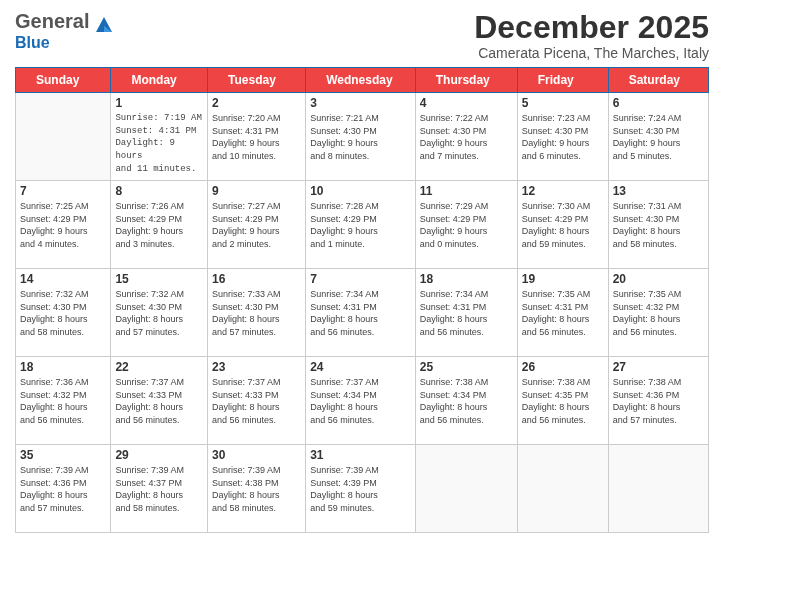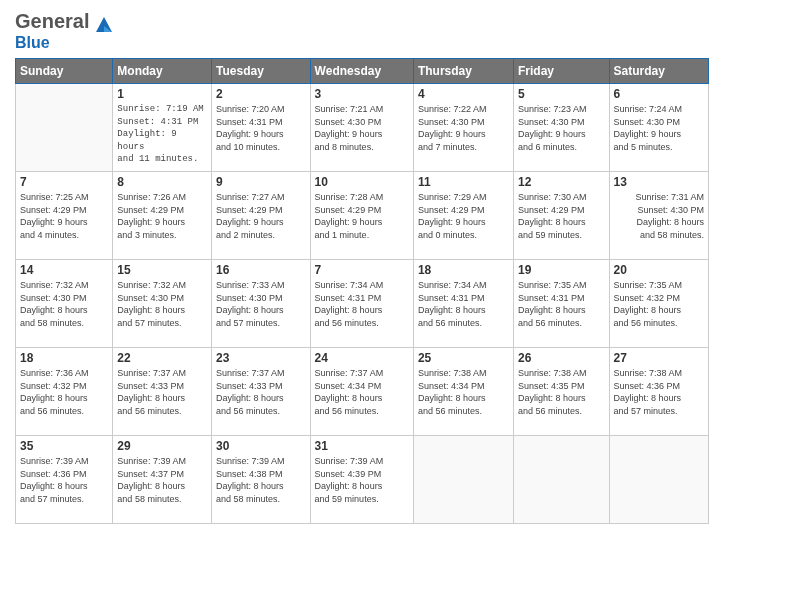--- a/index.html
+++ b/index.html
@@ -33,25 +33,25 @@
     .subtitle {
       font-size: 14px;
       color: #555;
     }
     .calendar {
       width: 100%;
       border-collapse: collapse;
       border: 1px solid #ccc;
     }
     .calendar th {
-      background-color: #737373;
+      background-color: #ef4444;
       color: white;
       font-size: 12px;
       font-weight: bold;
-      padding: 5px 4px;
+      padding: 5px 20px;
       text-align: left;
       border: 1px solid #1e6aaa;
     }
     .calendar td {
       border: 1px solid #ccc;
       vertical-align: top;
       padding: 3px 4px;
       width: 113px;
       height: 88px;
       font-size: 9.5px;
@@ -103,20 +103,24 @@
         <span class="general-text">General</span>
         <svg width="26" height="26" viewBox="0 0 26 26" style="margin-left:2px; margin-top:2px;">
           <polygon points="5,20 13,5 21,20" fill="#1a6bb5"></polygon>
           <polygon points="13,14 21,20 13,20" fill="#4aabef" opacity="0.7"></polygon>
         </svg>
       </div>
       <div style="margin-top:-4px;">
         <span class="logo-line2">Blue</span>
       </div>
     </div>
+    <div class="title-area">
+      <div class="month-title">December 2025</div>
+      <div class="subtitle">Camerata Picena, The Marches, Italy</div>
+    </div>
   </div>
 
   <table class="calendar">
     <thead>
       <tr>
       <th>Sunday</th>
           <th>Monday</th>
           <th>Tuesday</th>
           <th>Wednesday</th>
           <th>Thursday</th>
@@ -208,21 +212,21 @@
           </td>
           <td>
             <span class="day-number">12</span>
             <div class="day-info" style="white-space: pre-line;">Sunrise: 7:30 AM
 Sunset: 4:29 PM
 Daylight: 8 hours
 and 59 minutes.</div>
           </td>
           <td>
             <span class="day-number">13</span>
-            <div class="day-info" style="white-space: pre-line; text-align: right;">Sunrise: 7:31 AM
+            <div class="day-info" style="white-space: pre-line;">Sunrise: 7:31 AM
 Sunset: 4:30 PM
 Daylight: 8 hours
 and 58 minutes.</div>
           </td>
         </tr>
         <tr>
           <td>
             <span class="day-number">14</span>
             <div class="day-info" style="white-space: pre-line;">Sunrise: 7:32 AM
 Sunset: 4:30 PM

